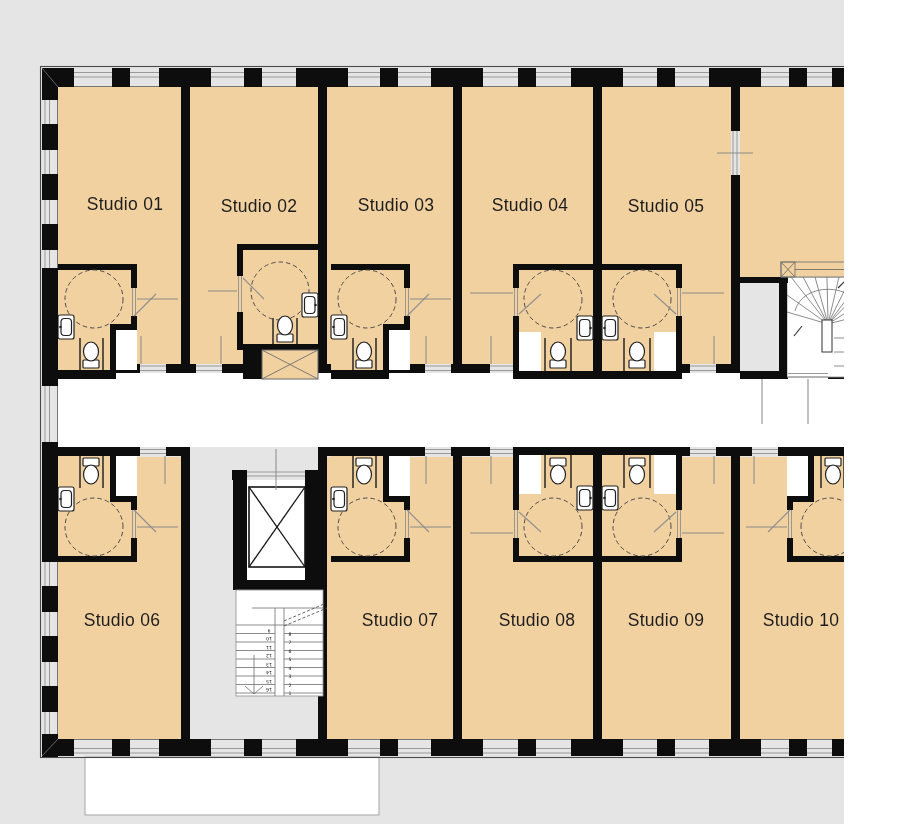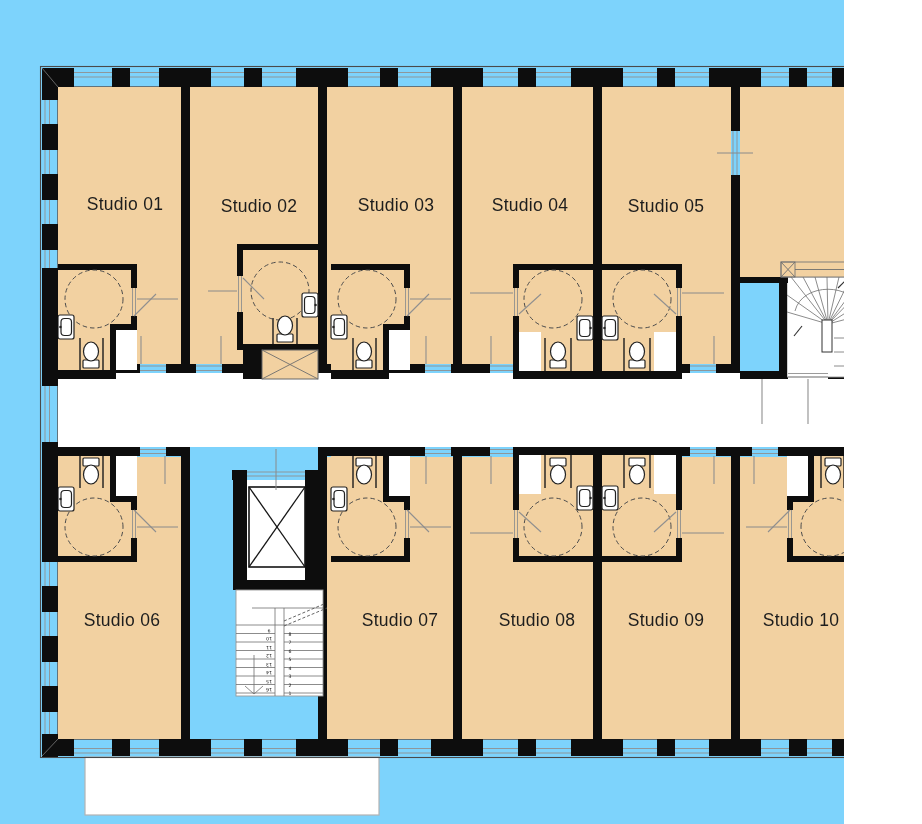--- a/index.html
+++ b/index.html
@@ -1,16 +1,16 @@
 <!DOCTYPE html>
 <html><head>
 <meta charset="utf-8">
 <style>
   html,body{margin:0;padding:0;background:#ffffff;}
-  .stage{position:relative;width:844px;height:824px;background:#7dd3fc;overflow:hidden;
+  .stage{position:relative;width:844px;height:824px;background:#e5e5e5;overflow:hidden;
          font-family:"Liberation Sans",sans-serif;}
   svg{position:absolute;left:0;top:0;}
   .w    {fill:#0d0d0d;}
   .tan  {fill:#f2d1a1;}
   .white{fill:#ffffff;}
   .edge {stroke:#4a4a4a;stroke-width:1.1;fill:none;}
   .glz  {stroke:#909090;stroke-width:0.9;}
   .face {stroke:#5a5a5a;stroke-width:0.8;}
   .dashc{stroke:#4c4c4c;stroke-width:1;fill:none;stroke-dasharray:4.5 3;}
   .fx   {fill:#ffffff;stroke:#222222;stroke-width:1.2;}

